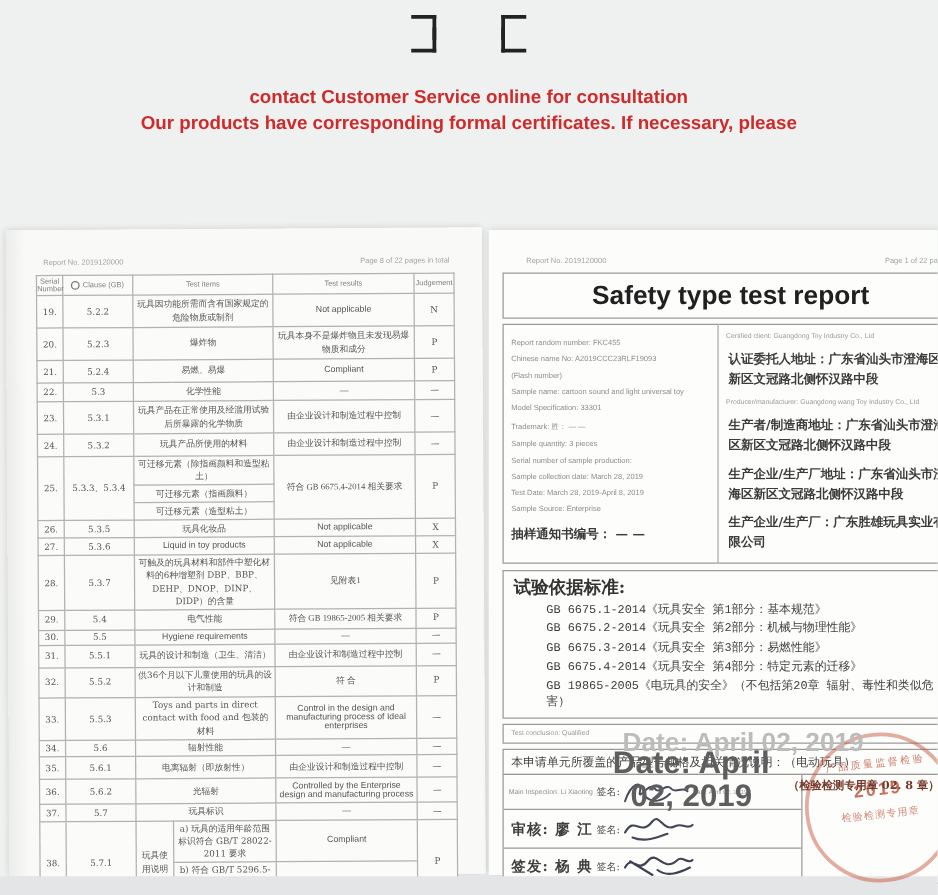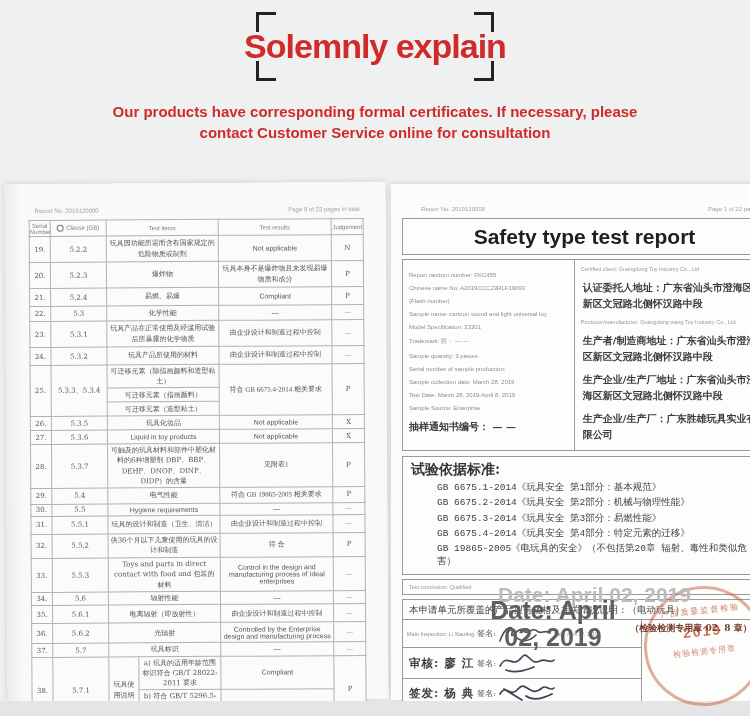--- a/index.html
+++ b/index.html
@@ -90,25 +90,24 @@
 </style>
 </head>
 <body>
 
 <div class="hero">
   <div class="title-wrap">
     <span class="corner c-tl"></span>
     <span class="corner c-tr"></span>
     <span class="corner c-bl"></span>
     <span class="corner c-br"></span>
-    <div class="hero-title">Solemnly explain</div>
   </div>
   <div class="hero-sub">
+    <div>contact Customer Service online for consultation</div>
     <div>Our products have corresponding formal certificates. If necessary, please</div>
-    <div>contact Customer Service online for consultation</div>
   </div>
 </div>
 
 <div class="page page-left">
   <div class="doc-head ld-head">
     <span>Report No. 2019120000</span>
     <span>Page 8 of 22 pages in total</span>
   </div>
   <table class="test">
     <colgroup>

